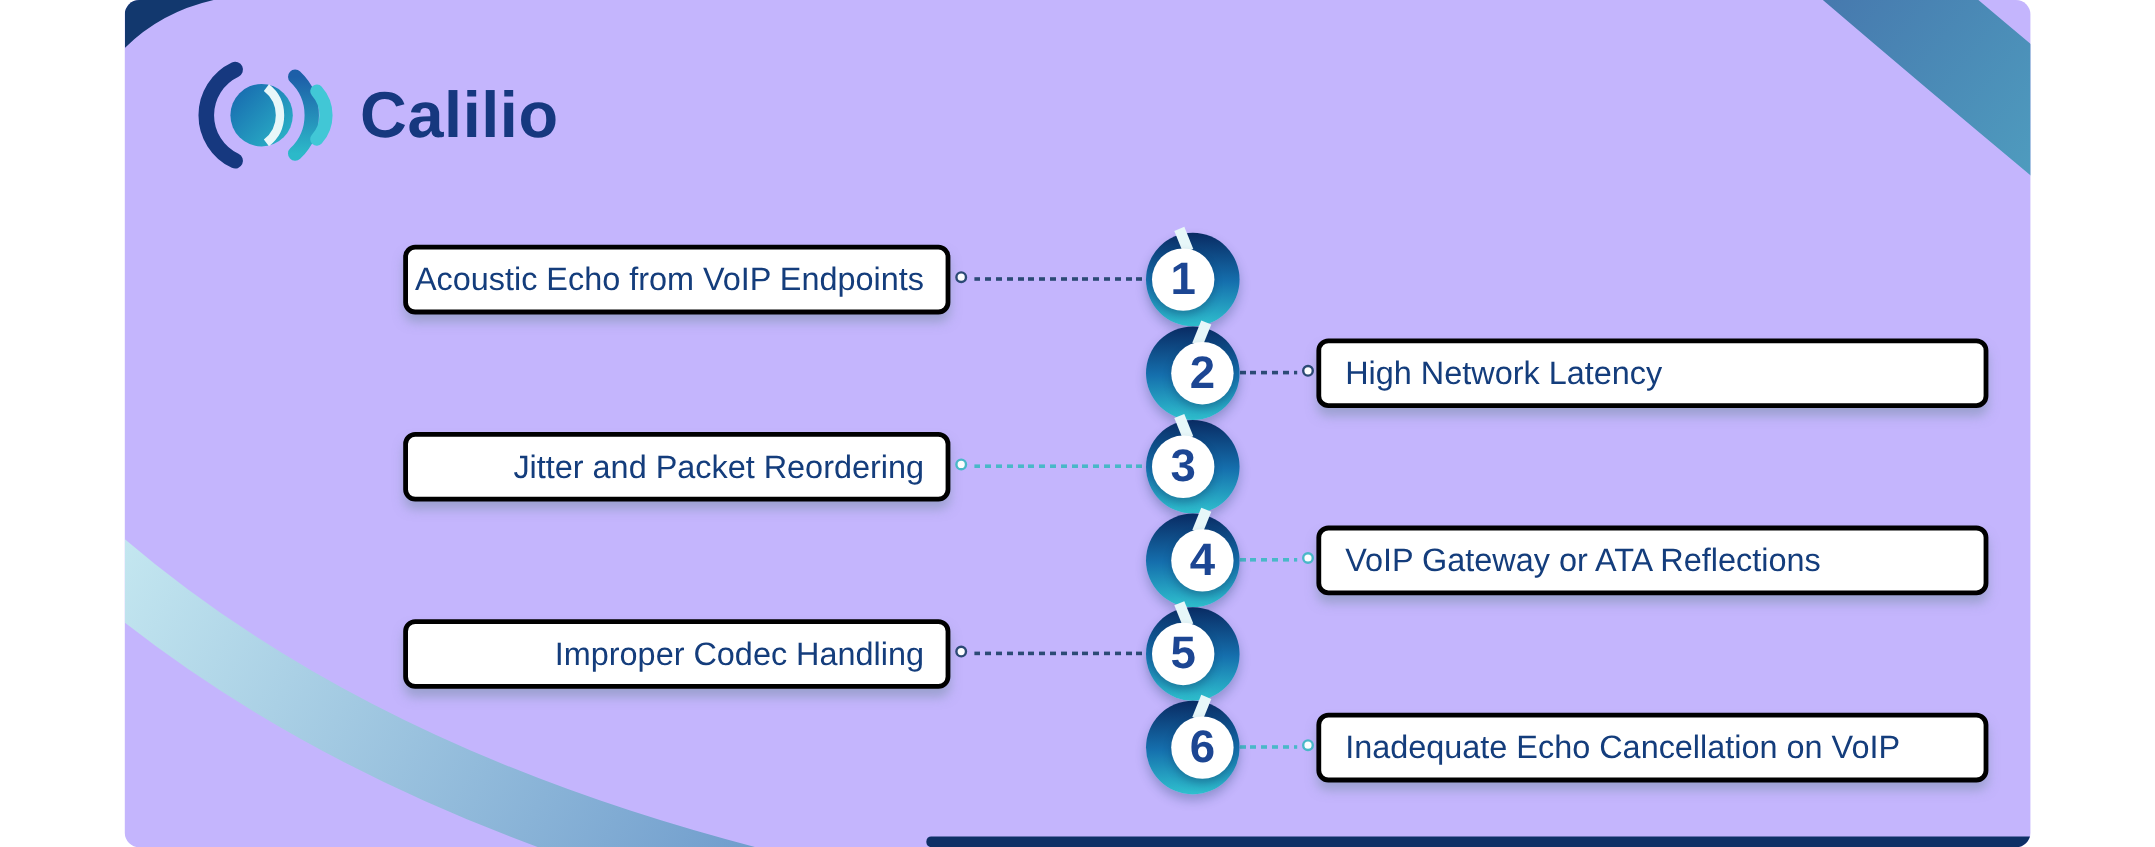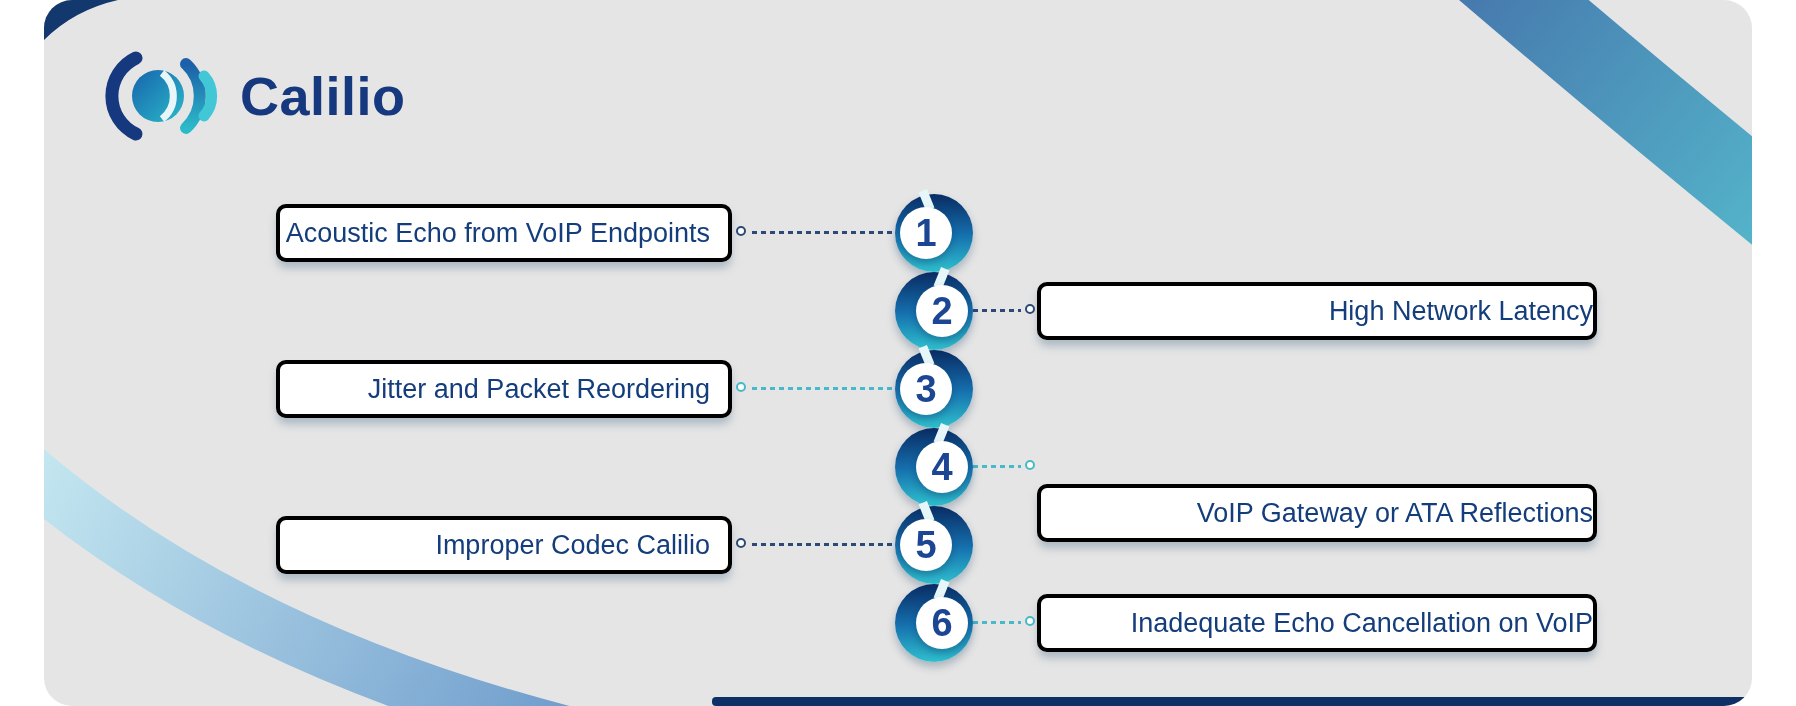--- a/index.html
+++ b/index.html
@@ -1,19 +1,19 @@
 <!DOCTYPE html>
 <html><head>
 <meta charset="utf-8">
 <style>
   html,body{margin:0;padding:0;background:#ffffff;}
   *{box-sizing:border-box;}
   .canvas{
-    position:relative;width:1708px;height:706px;margin:0 auto;
-    background:#e5e5e5;border-radius:28px;overflow:hidden;
+    position:relative;width:1588px;height:706px;margin:0 auto;
+    background:#c4b5fd;border-radius:12px;overflow:hidden;
     font-family:"Liberation Sans",sans-serif;
   }
   .deco{position:absolute;inset:0;width:1796px;height:706px;pointer-events:none;}
 
   
   .logo{position:absolute;left:56px;top:48px;display:flex;align-items:center;gap:18px;}
   .logo-text{font-size:54px;font-weight:700;color:#16387f;letter-spacing:.5px;}
   .title{
     position:absolute;left:340px;top:80px;width:1060px;text-align:center;
     font-size:43px;color:#4a4a4a;font-weight:400;letter-spacing:.5px;white-space:nowrap;
@@ -32,21 +32,21 @@
     box-shadow:0 4px 7px rgba(10,40,80,.30);}
   .badge.odd .inner{left:5px;}
   .badge.even .inner{left:21px;}
   .badge .num{font-size:38px;font-weight:700;color:#1c4693;}
 
   .label-box{position:absolute;height:58px;background:#ffffff;border-radius:10px;
     border:4px solid #000000;display:flex;align-items:center;
     box-shadow:0 7px 9px -1px rgba(116,142,163,.5);
     font-size:27px;font-weight:500;color:#143d7c;white-space:nowrap;}
   .label-box.left{left:232px;width:456px;justify-content:flex-end;padding-right:18px;}
-  .label-box.right{left:993px;width:560px;justify-content:flex-end;padding-left:20px;}
+  .label-box.right{left:993px;width:560px;justify-content:flex-start;padding-left:20px;}
 
   .dash{position:absolute;height:3px;}
   .ring{position:absolute;width:10px;height:10px;border-radius:50%;background:#fdfefe;
     border:2px solid #2c4a75;}
 </style>
 </head>
 <body>
 
 <div class="canvas">
 
@@ -118,33 +118,33 @@
         <span>Jitter and Packet Reordering</span>
       </div>
       <div class="ring" style="top: 382px; left: 692px; border-color: rgb(73, 184, 200);"></div>
       <div class="dash" style="top: 387px; left: 708px; width: 143px; background: repeating-linear-gradient(90deg, rgb(73, 184, 200) 0px, rgb(73, 184, 200) 5px, transparent 5px, transparent 9px);"></div>
       <div class="badge odd" style="left: 851px; top: 350px;">
         <div class="gap"></div>
         <div class="inner">
           <span class="num">3</span>
         </div>
       </div>
-      <div class="label-box right" style="top: 438px; margin-top: 46px;">
+      <div class="label-box right" style="top: 438px;">
         <span>VoIP Gateway or ATA Reflections</span>
       </div>
       <div class="ring" style="top: 460px; left: 981px; border-color: rgb(73, 184, 200);"></div>
       <div class="dash" style="top: 465px; left: 929px; width: 48px; background: repeating-linear-gradient(90deg, rgb(73, 184, 200) 0px, rgb(73, 184, 200) 5px, transparent 5px, transparent 9px);"></div>
       <div class="badge even" style="left: 851px; top: 428px;">
         <div class="gap"></div>
         <div class="inner">
           <span class="num">4</span>
         </div>
       </div>
       <div class="label-box left" style="top: 516px;">
-        <span>Improper Codec Calilio</span>
+        <span>Improper Codec Handling</span>
       </div>
       <div class="ring" style="top: 538px; left: 692px; border-color: rgb(44, 74, 117);"></div>
       <div class="dash" style="top: 543px; left: 708px; width: 143px; background: repeating-linear-gradient(90deg, rgb(44, 74, 117) 0px, rgb(44, 74, 117) 5px, transparent 5px, transparent 9px);"></div>
       <div class="badge odd" style="left: 851px; top: 506px;">
         <div class="gap"></div>
         <div class="inner">
           <span class="num">5</span>
         </div>
       </div>
       <div class="label-box right" style="top: 594px;">

